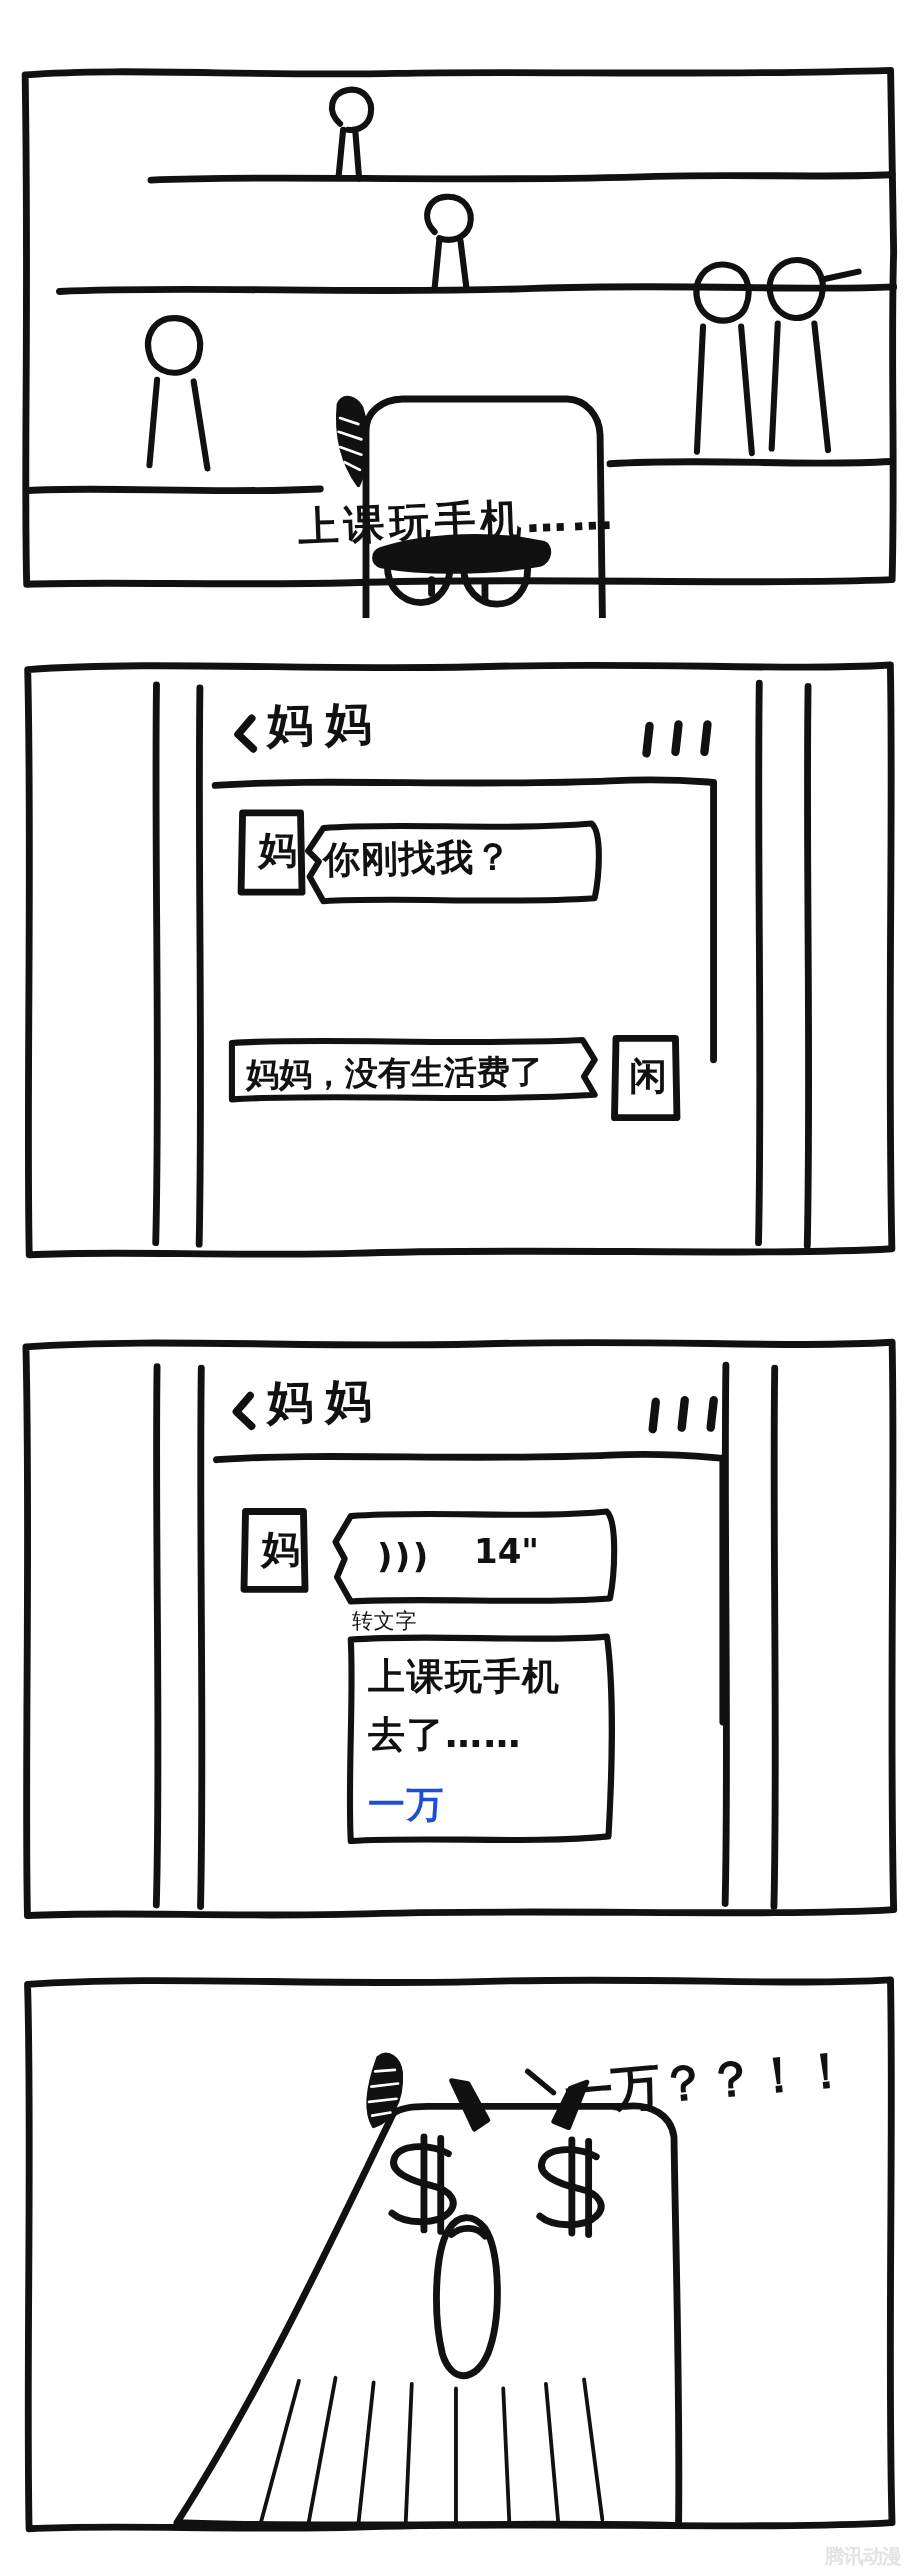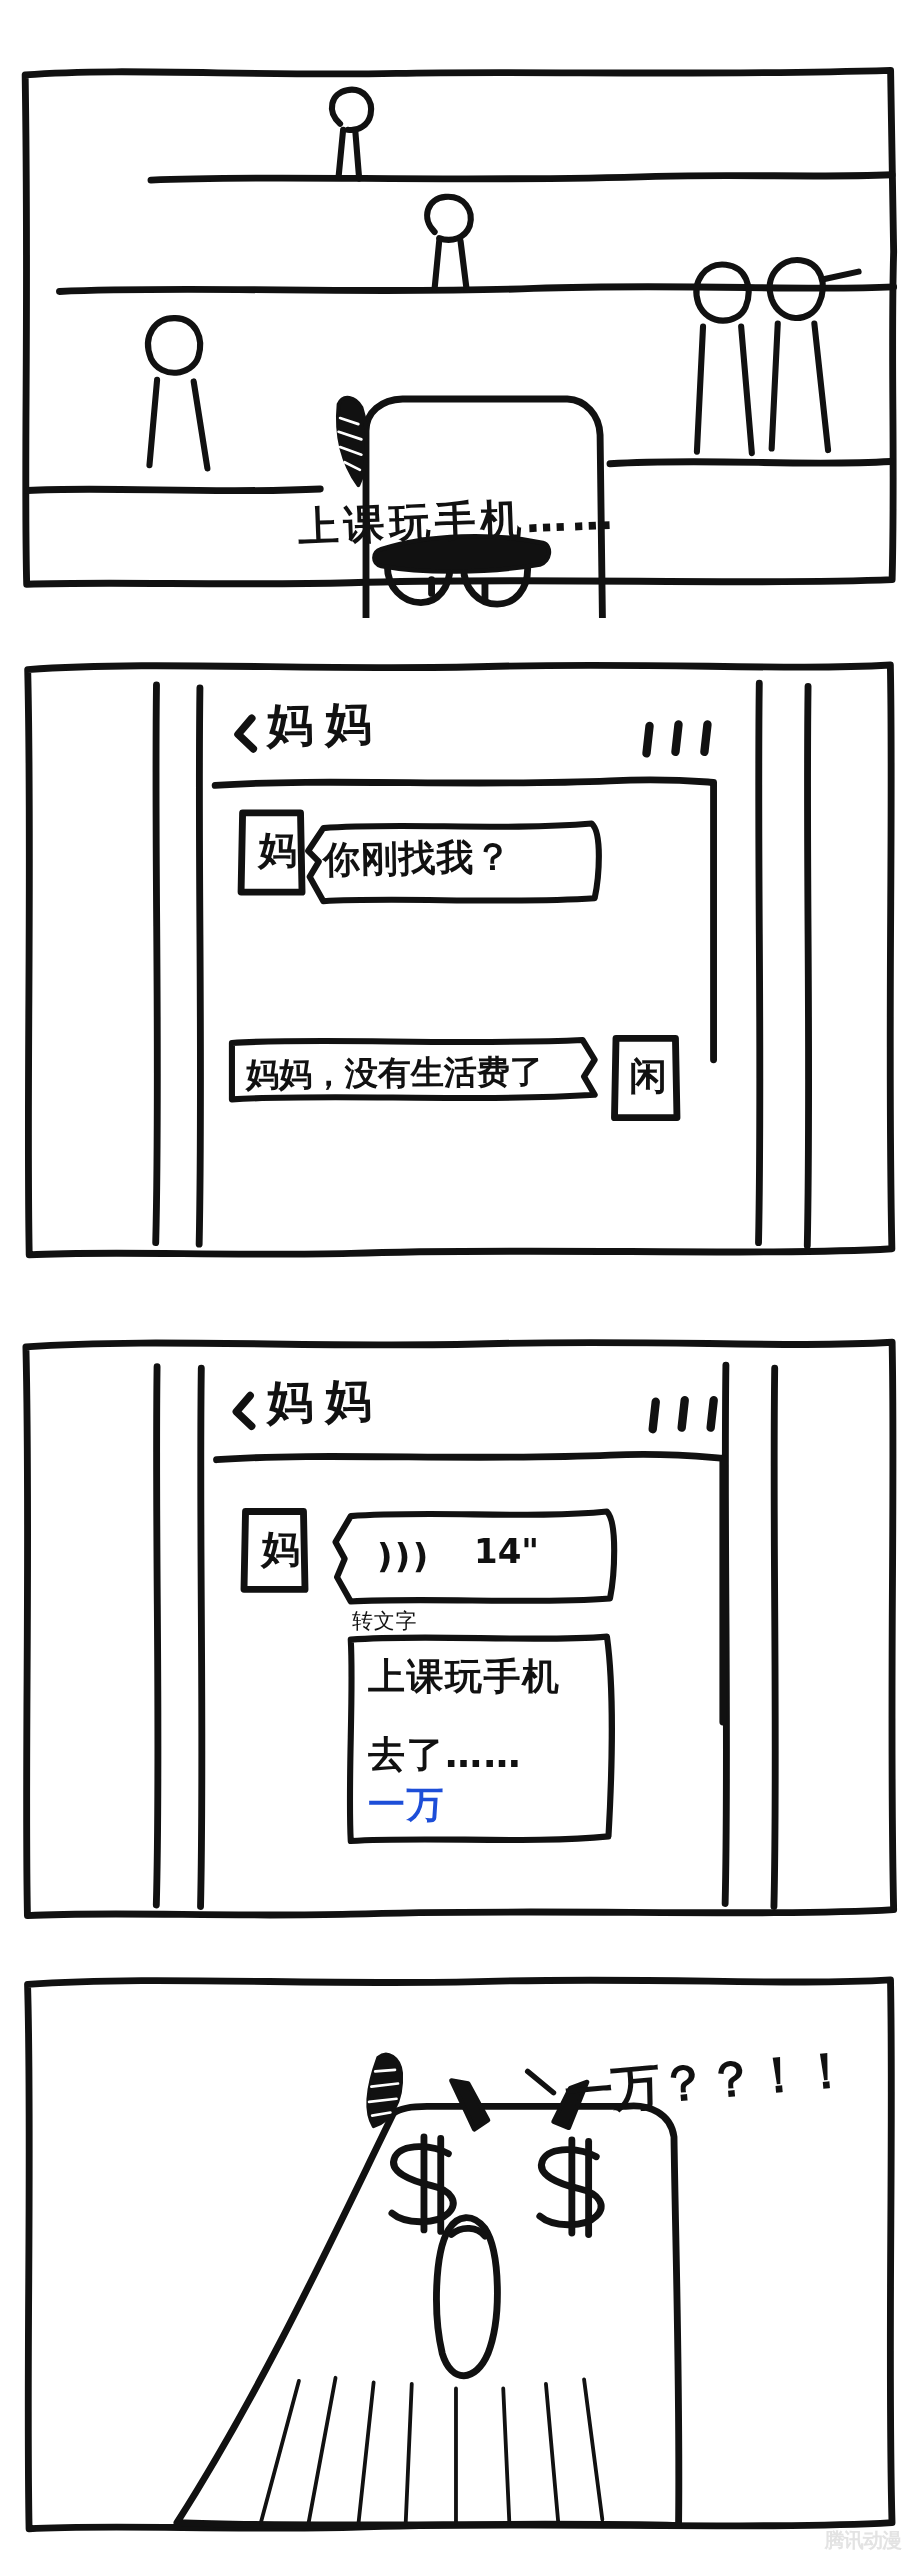--- a/index.html
+++ b/index.html
@@ -23,21 +23,21 @@
   }
   .panel {
     position: absolute;
     left: 0;
     width: 915px;
   }
   .panel svg { display: block; }
   .wm {
     position: absolute;
     right: 13.7px;
-    bottom: 22px;
+    bottom: 6px;
     font-size: 20px;
     font-weight: bold;
     color: #e3e3e3;
     letter-spacing: -0.8px;
     font-family: "DejaVu Sans", sans-serif;
     user-select: none;
   }
 </style>
 </head>
 <body>
@@ -211,21 +211,21 @@
     <div style="position:absolute;left:267px;top:61px;font-size:46px;font-weight:bold;color:#111111;font-family:'DejaVu Sans','Liberation Sans',sans-serif;letter-spacing:12.2px;transform:rotate(-1.2deg);">妈妈</div>
 
     <div style="position:absolute;left:250px;top:214px;width:61px;text-align:center;font-size:38px;font-weight:bold;color:#111111;font-family:'DejaVu Sans','Liberation Sans',sans-serif;">妈</div>
 
     <div style="position:absolute;left:377px;top:226px;font-size:34px;font-weight:bold;color:#111111;font-family:'DejaVu Sans','Liberation Sans',sans-serif;letter-spacing:2.3px;">)))</div>
     <div style="position:absolute;left:474px;top:221px;font-size:34px;font-weight:bold;color:#111111;font-family:'DejaVu Sans','Liberation Sans',sans-serif;">14"</div>
 
     <div style="position:absolute;left:352px;top:297px;font-size:21px;color:#111111;font-family:'DejaVu Sans','Liberation Sans',sans-serif;letter-spacing:0.8px;">转文字</div>
 
     <div style="position:absolute;left:368px;top:342px;font-size:37px;font-weight:bold;color:#111111;font-family:'DejaVu Sans','Liberation Sans',sans-serif;letter-spacing:1.5px;">上课玩手机</div>
-    <div style="position:absolute;left:368px;top:420px;font-size:37px;font-weight:bold;color:#111111;font-family:'DejaVu Sans','Liberation Sans',sans-serif;letter-spacing:1.5px;">去了……</div>
+    <div style="position:absolute;left:368px;top:400px;font-size:37px;font-weight:bold;color:#111111;font-family:'DejaVu Sans','Liberation Sans',sans-serif;letter-spacing:1.5px;">去了……</div>
     <div style="position:absolute;left:368px;top:458px;font-size:37px;font-weight:bold;color:#1d4ed8;font-family:'DejaVu Sans','Liberation Sans',sans-serif;letter-spacing:1.5px;margin-top:12px;">一万</div>
   </div>
 
   <div class="panel" style="top:1957px;height:619px;">
     <svg width="915" height="619" viewBox="0 0 1200 812" xmlns="http://www.w3.org/2000/svg">
       <g fill="none" stroke="#111111" stroke-width="9" stroke-linecap="round" stroke-linejoin="round">
         <path d="M36,36 C200,24 420,38 640,32 C860,26 1030,38 1168,30 C1172,230 1164,520 1170,742 C1000,752 700,740 460,748 C300,752 140,744 38,750 C34,540 42,240 36,36 Z"></path>
       </g>
 
       <g fill="none" stroke="#111111" stroke-width="9" stroke-linecap="round" stroke-linejoin="round">

